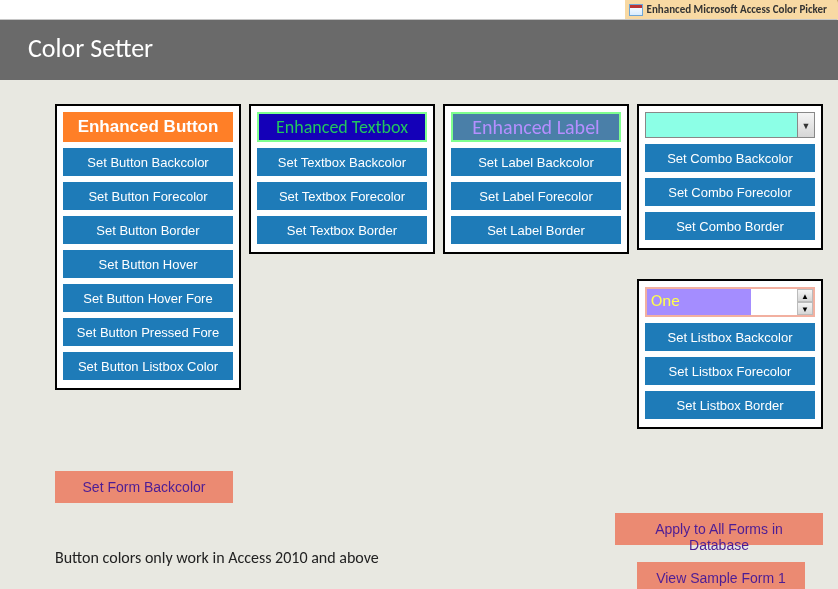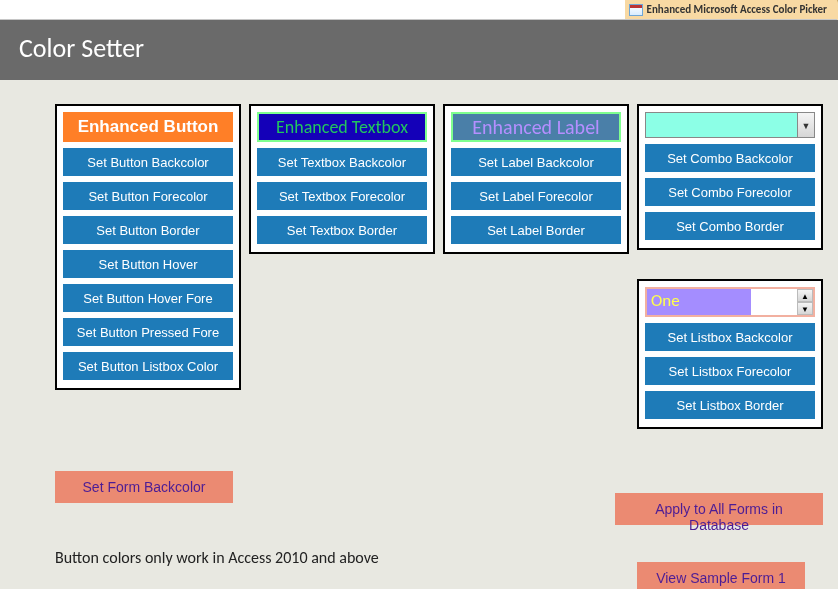--- a/index.html
+++ b/index.html
@@ -2,21 +2,21 @@
 <html><head>
 <meta charset="utf-8">
 <style>
   * { margin: 0; padding: 0; box-sizing: border-box; justify-content: flex-end; }
   body { font-family: "Segoe UI", Calibri, Arial, sans-serif; background: #e8e8e1; width: 838px; height: 589px; overflow: hidden; position: relative; }
   .window-chrome { background: #fff; border-bottom: 1px solid #c6c6c6; height: 20px; display: flex; align-items: stretch; }
   .tab { display: flex; align-items: center; background: #f8d9a3; border-right: 1px solid #c0a060; padding: 0 10px 0 4px; font-size: 11px; font-weight: bold; color: #333; position: relative; }
   .tab::after { content:""; position:absolute; right:-8px; top:0; width:0; height:0; border-top:20px solid transparent; border-left:8px solid #f8d9a3; }
   .tab-icon { width: 14px; height: 12px; background: linear-gradient(#fff,#d8ecff); border:1px solid #6fa6d6; margin-right:4px; position:relative; }
   .tab-icon::before { content:""; position:absolute; left:0; top:0; width:100%; height:3px; background:#b33; }
-  .header-bar { background:#6a6a6a; color:#fff; padding:12px 19px 16px; font-size:26px; font-weight:300; }
+  .header-bar { background:#6a6a6a; color:#fff; padding:12px 28px 16px; font-size:26px; font-weight:300; }
   .canvas { position:relative; height: calc(100% - 20px - 58px); }
   .panel { position:absolute; background:#fff; border:2px solid #000; padding:6px 6px 8px; }
   .btn-blue { background:#1e7bb8; color:#ffffff; border:none; height:28px; margin-top:6px; width:100%; font-size:13px; cursor:pointer; }
   .enhanced-button-demo { background:#ff7f27; color:#fff; font-size:17px; font-weight:bold; height:30px; border:none; width:100%; cursor:pointer; }
   .enhanced-textbox-demo { background:#1400b8; color:#22c55e; font-size:18px; font-weight:500; height:30px; border:2px solid #7fff8f; width:100%; text-align:center; display:flex; align-items:center; justify-content:center; }
   .enhanced-label-demo { background:#4a7fa8; color:#b58fff; font-size:20px; height:30px; border:2px solid #7fff8f; width:100%; text-align:center; display:flex; align-items:center; justify-content:center; }
   .enhanced-combo-demo { height:26px; border:1px solid #888; display:flex; width:100%; }
   .enhanced-combo-demo .combo-body { flex:1; background:#8cffe6; border-right:1px solid #888; }
   .enhanced-combo-demo .combo-arrow { width:16px; background:linear-gradient(#f4f4f4,#d6d6d6); display:flex; align-items:center; justify-content:center; font-size:9px; color:#333; }
   .listbox-demo { height:30px; width:100%; display:flex; border:2px solid #f2b0a0;gap:46px; }
@@ -83,19 +83,19 @@
         <div>▼</div>
       </div>
     </div>
     <button class="btn-blue">Set Listbox Backcolor</button>
     <button class="btn-blue">Set Listbox Forecolor</button>
     <button class="btn-blue">Set Listbox Border</button>
   </div>
 
   <button class="btn-salmon" style="position:absolute; left:55px; top:346px; width:178px; height:32px;">Set Form Backcolor</button>
 
-  <button class="btn-salmon" style="position:absolute; left:615px; top:368px; width:208px; height:32px;">Apply to All Forms in Database</button>
+  <button class="btn-salmon" style="position:absolute; left:615px; top:388px; width:208px; height:32px;">Apply to All Forms in Database</button>
   <button class="btn-salmon" style="position:absolute; left:637px; top:437px; width:168px; height:32px;">View Sample Form 1</button>
   <button class="btn-salmon" style="position:absolute; left:637px; top:470px; width:168px; height:32px;">View Sample Form 2</button>
 
   <div class="note" style="left:55px; top:468px;">Button colors only work in Access 2010 and above</div>
 
 </div>
 
 </body></html>

